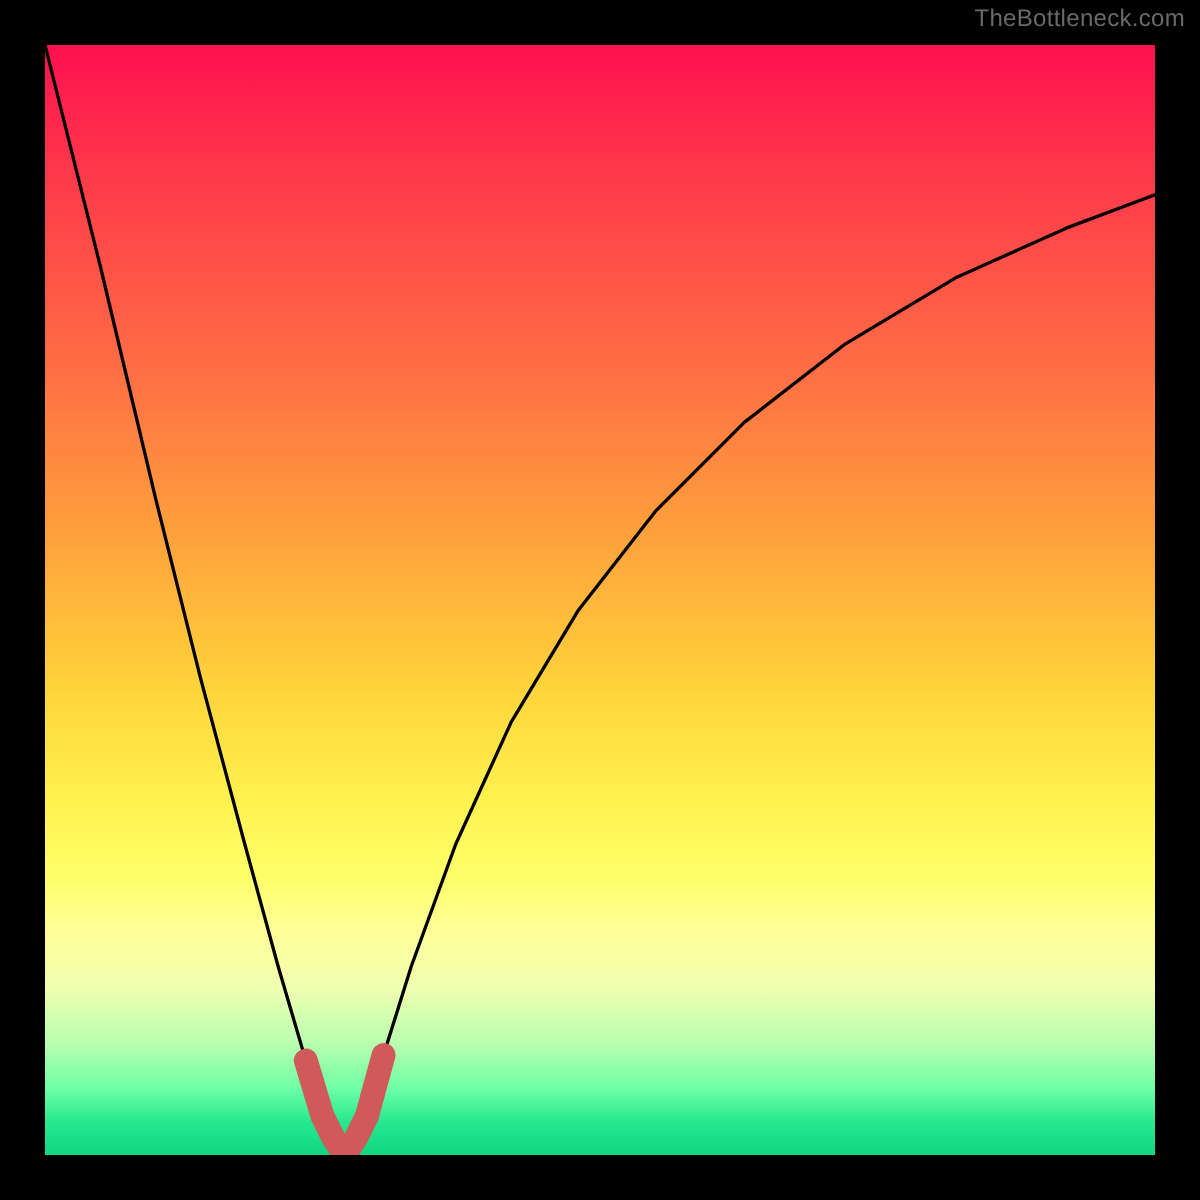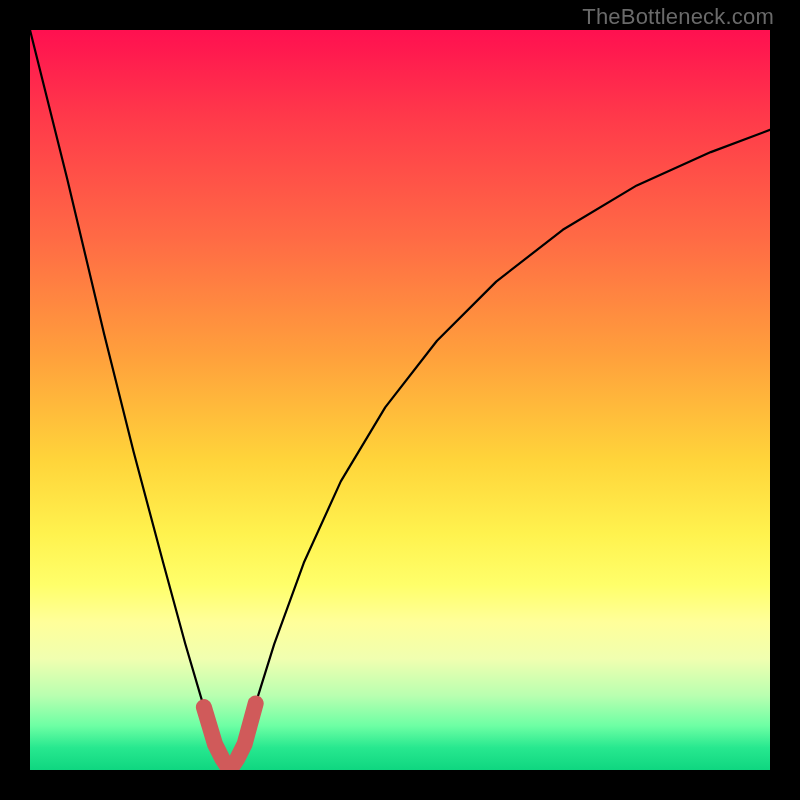--- a/index.html
+++ b/index.html
@@ -38,23 +38,23 @@
       #f0ffb0 85%,
       #b8ffb0 90%,
       #6effa4 94%,
       #27e88f 97%,
       #0fd680 100%
     );
   }
   .watermark {
     position: absolute;
     top: 4px;
-    right: 26px;
+    right: 10px;
     color: #6a6a6a;
-    font-size: 22px;
+    font-size: 16px;
     letter-spacing: 0.2px;
     font-weight: 500;
   }
   svg.curve {
     position: absolute;
     top: 0;
     left: 0;
     width: 740px;
     height: 740px;
   }

